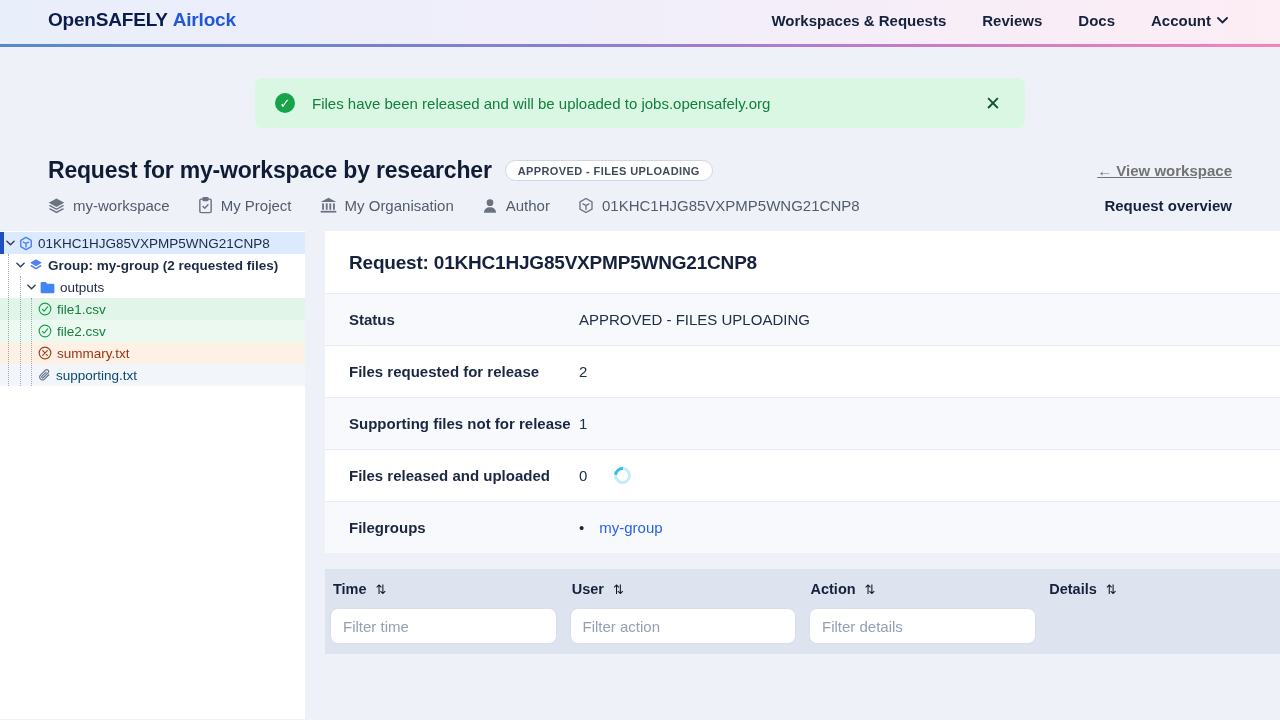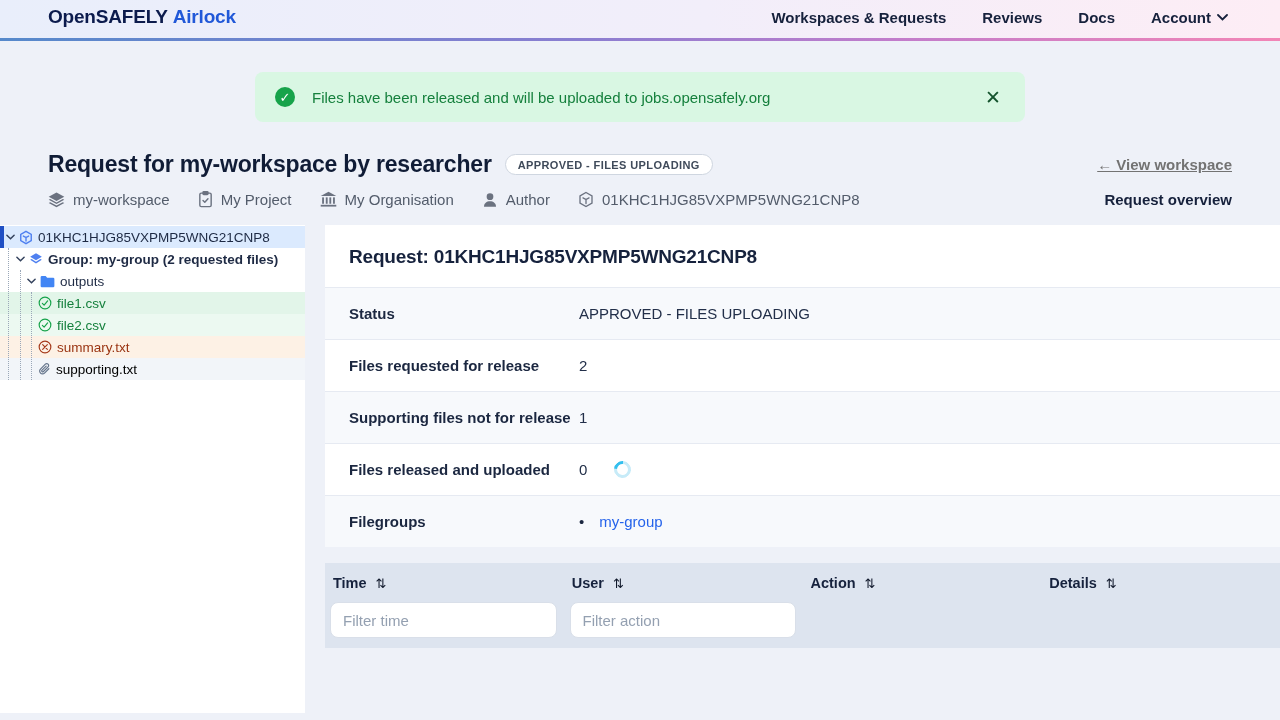--- a/index.html
+++ b/index.html
@@ -4,21 +4,21 @@
 <style>
   * { box-sizing: border-box; }
   html,body { margin:0; padding:0; }
   body {
     width:1280px; height:720px; overflow:hidden;
     background:#eef1f8; color:#1c2b43;
     font-family:"Liberation Sans", sans-serif;
   }
   
   .topbar {
-    height:38px; display:flex; align-items:center; justify-content:space-between;
+    height:44px; display:flex; align-items:center; justify-content:space-between;
     padding:0 52px 4px 48px;
     background:linear-gradient(90deg,#e9eefb 0%,#f2eefa 55%,#fdedf5 100%);
   }
   .topbar-rule { height:3px; background:linear-gradient(90deg,#5689cb 0%,#8a7ed1 45%,#c27ccb 70%,#f286b6 100%); }
   .logo { font-size:19px; font-weight:700; letter-spacing:-0.2px; cursor:pointer; }
   .logo .l1 { color:#0c1b4d; }
   .logo .l2 { color:#2158d8; margin-left:5px; }
   .nav { display:flex; align-items:center; gap:36px; }
   .nav-item { font-size:15px; font-weight:700; color:#16213c; cursor:pointer; display:flex; align-items:center; gap:6px; }
   
@@ -57,21 +57,21 @@
   .trow svg { flex-shrink:0; }
   .trow .tlabel { margin-left:5px; }
   .trow .chev { margin-right:4px; display:flex; }
   .t-root { padding-left:2px; background:#dbeafe; border-left:4px solid #1f4fc4; font-weight:400; }
   .t-group { padding-left:16px; font-weight:700; }
   .t-folder { padding-left:27px; }
   .t-file { padding-left:38px; }
   .f-ok1 { background:#e2f5e9; color:#15803d; }
   .f-ok2 { background:#ecf9f1; color:#15803d; }
   .f-bad { background:#fdf1e5; color:#9a3412; }
-  .f-sup { background:#f2f5f9; color:#000000; }
+  .f-sup { background:#f2f5f9; color:#0c4a6e; }
   
   .main { flex:1; margin-left:20px; min-width:0; }
   .panel { background:#fff; }
   .phead { padding:21px 24px 19px; font-size:19px; font-weight:700; color:#16223d; letter-spacing:-0.2px; }
   .drow {
     display:grid; grid-template-columns:230px 1fr; align-items:center;
     height:52px; padding-left:24px; border-top:1px solid #e6eaf2; font-size:15px;
   }
   .drow.alt { background:#f7f9fc; }
   .dlabel { font-weight:700; color:#1b2740; }
@@ -300,18 +300,19 @@
             <span class="sort">⇅</span>
           </span>
           <span class="thcol">
             <span>Details</span>
             <span class="sort">⇅</span>
           </span>
         </div>
         <div class="tfilters">
           <input class="filter" placeholder="Filter time" style="">
           <input class="filter" placeholder="Filter action" style="">
+          <input class="filter" placeholder="Filter details" style="">
         </div>
       </div>
     </div>
 
   </div>
 </div>
 
 </body></html>

